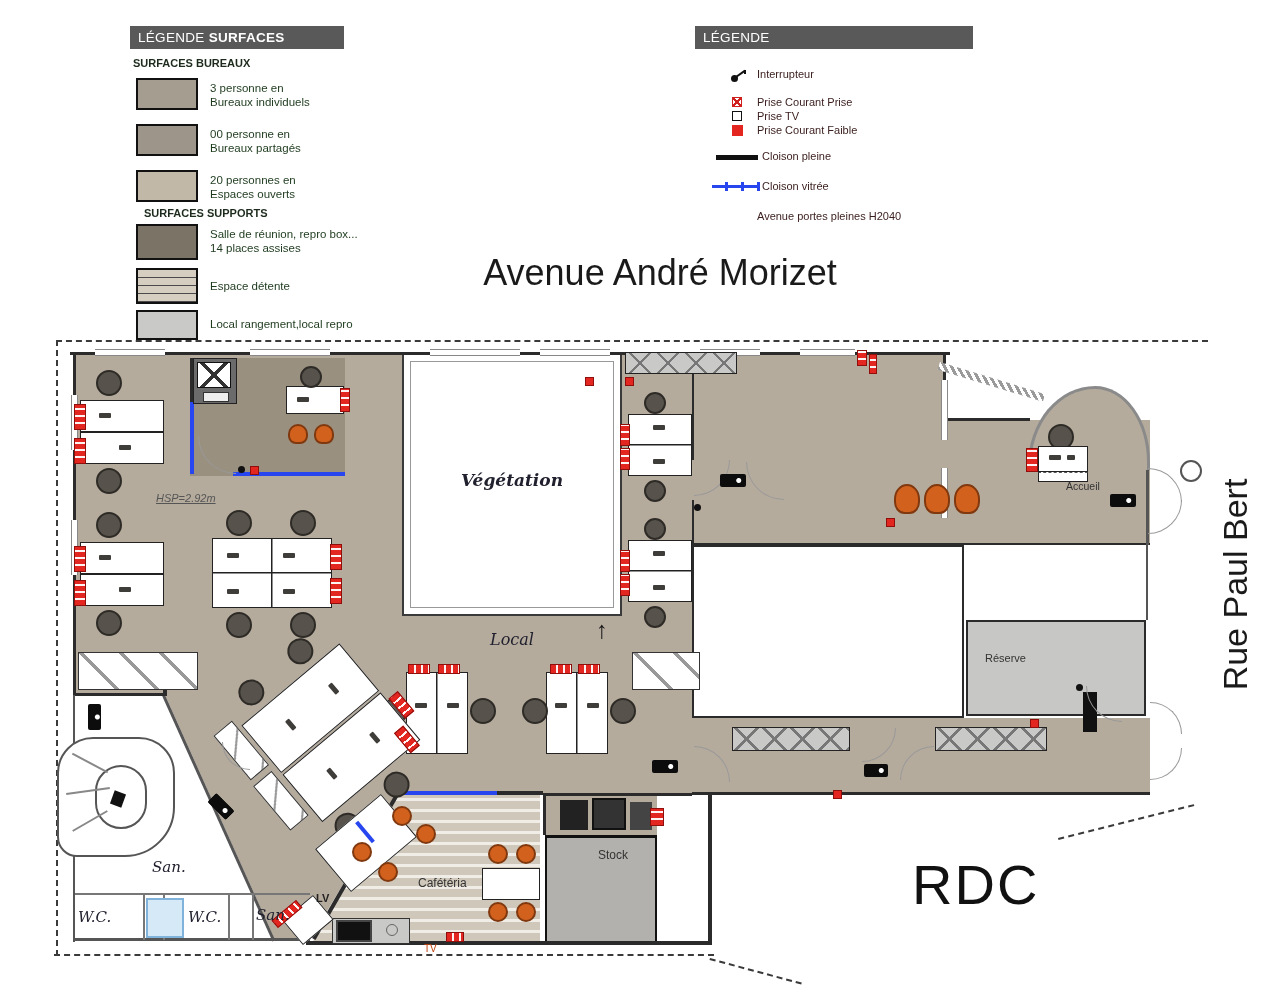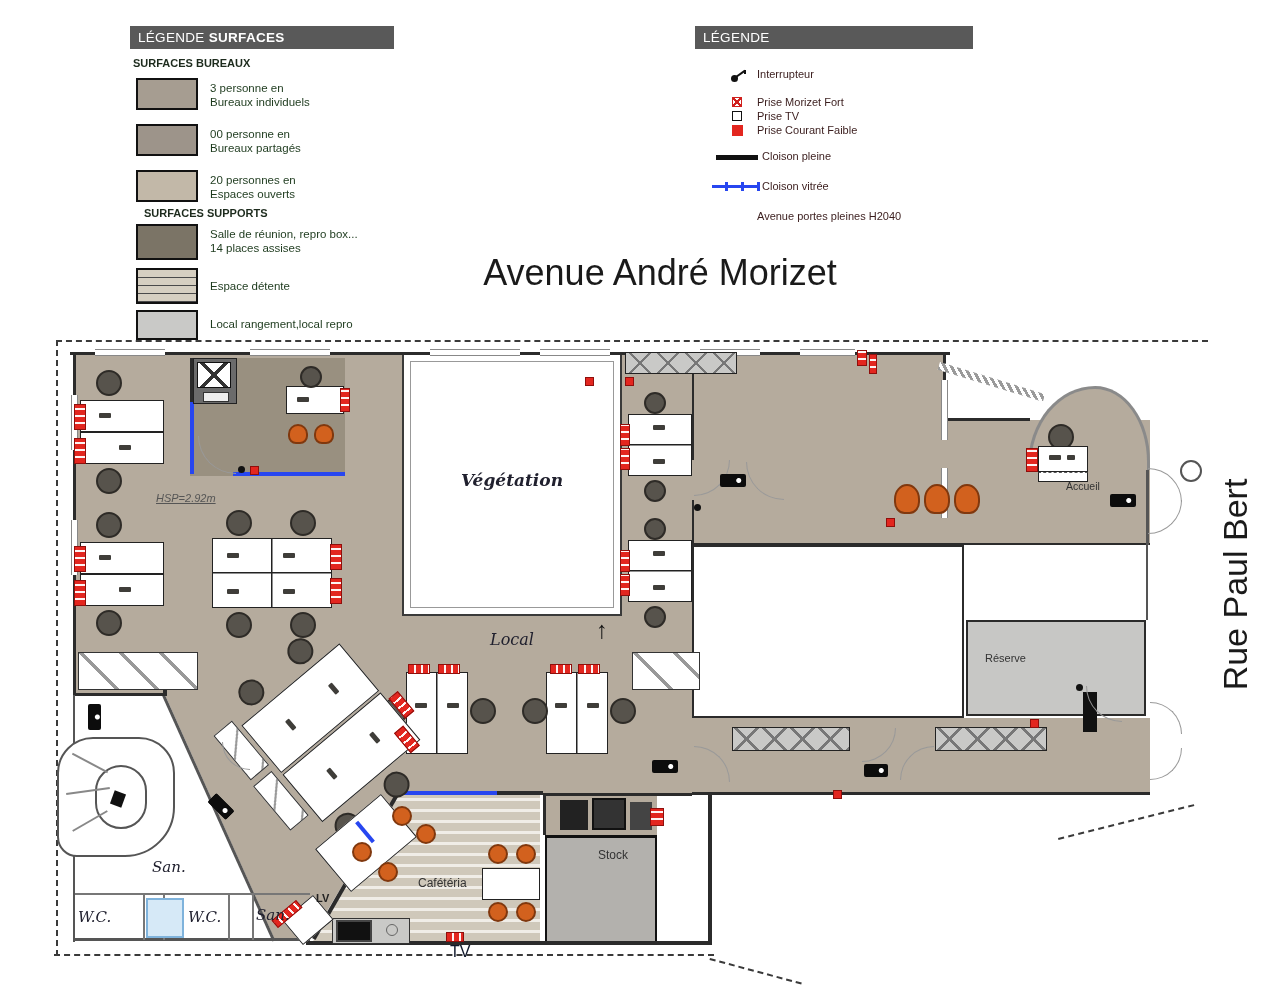--- a/index.html
+++ b/index.html
@@ -52,21 +52,21 @@
   .leg-item-text{font-size:11.5px;color:#1d3a1d;line-height:13.5px;}
   .sw{border:2px solid #111;}
   .sym-lbl{font-size:11px;color:#3a1d1d;}
   .street{color:#1a1a1a;font-size:36px;}
 </style>
 </head>
 <body>
 
 <div class="canvas">
 
-  <div class="abs leg-header" style="left:130px;top:26px;width:264px;">
+  <div class="abs leg-header" style="left:130px;top:26px;width:214px;">
     <span>LÉGENDE </span><b>SURFACES</b>
   </div>
   <div class="abs leg-sec" style="left:133px;top:57px;">SURFACES BUREAUX</div>
 
   <div class="abs sw" style="left:136px;top:78px;width:62px;height:32px;background:#a69d91;"></div>
   <div class="abs leg-item-text" style="left:210px;top:82px;">
     <div>3 personne en</div>
     <div>Bureaux individuels</div>
   </div>
 
@@ -107,40 +107,41 @@
   <div class="abs" style="left:731px;top:70px;width:16px;height:12px;">
     <span class="abs" style="left:0;top:5px;width:7px;height:7px;background:#111;border-radius:50%;"></span>
     <span class="abs" style="left:5px;top:6px;width:11px;height:2px;background:#111;transform:rotate(-35deg);transform-origin:0 50%;"></span>
     <span class="abs" style="left:13px;top:0;width:2px;height:4px;background:#111;"></span>
   </div>
   <div class="abs sym-lbl" style="left:757px;top:68px;">Interrupteur</div>
 
   <div class="abs" style="left:732px;top:97px;width:10px;height:10px;border:1.5px solid #d0201d;background:
        linear-gradient(45deg,transparent 42%,#d0201d 42% 58%,transparent 58%),
        linear-gradient(-45deg,transparent 42%,#d0201d 42% 58%,transparent 58%);"></div>
-  <div class="abs sym-lbl" style="left:757px;top:96px;">Prise Morizet Fort</div>
+  <div class="abs sym-lbl" style="left:757px;top:96px;">Prise Courant Prise</div>
 
   <div class="abs" style="left:732px;top:111px;width:10px;height:10px;border:1.5px solid #111;background:#fff;"></div>
   <div class="abs sym-lbl" style="left:757px;top:110px;">Prise TV</div>
 
   <div class="abs" style="left:732px;top:125px;width:11px;height:11px;background:#e3261f;"></div>
   <div class="abs sym-lbl" style="left:757px;top:124px;">Prise Courant Faible</div>
 
   <div class="abs" style="left:716px;top:155px;width:42px;height:5px;background:#111;"></div>
   <div class="abs sym-lbl" style="left:762px;top:150px;">Cloison pleine</div>
 
   <div class="abs" style="left:712px;top:182px;width:48px;height:9px;
        background-image:repeating-linear-gradient(90deg,transparent 0 13px,#2746f0 13px 16px),linear-gradient(#2746f0,#2746f0);
        background-size:100% 9px,100% 3px;background-position:0 0,0 3px;background-repeat:no-repeat;"></div>
   <div class="abs sym-lbl" style="left:762px;top:180px;">Cloison vitrée</div>
 
   <div class="abs sym-lbl" style="left:757px;top:210px;">Avenue portes pleines H2040</div>
 
   <div class="abs street" style="left:400px;top:252px;width:520px;text-align:center;">Avenue André Morizet</div>
   <div class="abs street" style="left:1095px;top:565px;width:280px;text-align:center;font-size:34px;transform:rotate(-90deg);">Rue Paul Bert</div>
+  <div class="abs" style="left:912px;top:852px;font-size:56px;color:#111;letter-spacing:2px;">RDC</div>
 
   <div class="abs dash" style="left:56px;top:340px;width:1152px;"></div>
   <div class="abs dashv" style="left:56px;top:340px;height:616px;"></div>
   <div class="abs dash" style="left:54px;top:954px;width:660px;"></div>
   <div class="abs dash" style="left:710px;top:958px;width:95px;transform:rotate(15deg);transform-origin:0 0;"></div>
   <div class="abs dash" style="left:1058px;top:838px;width:140px;transform:rotate(-14deg);transform-origin:0 0;"></div>
 
   <div class="abs tan" style="left:73px;top:353px;width:880px;height:592px;
               clip-path:polygon(2px 2px,872px 2px,872px 192px,619px 192px,619px 440px,324px 440px,237px 587px,202px 587px,92px 342px,2px 342px);"></div>
 
@@ -401,17 +402,17 @@
   <div class="abs lbl-serif" style="left:420px;top:470px;width:184px;text-align:center;font-size:17px;font-weight:bold;">Végétation</div>
   <div class="abs lbl-serif" style="left:420px;top:630px;width:184px;text-align:center;font-size:16px;">Local</div>
   <div class="abs lbl" style="left:985px;top:652px;font-size:11px;">Réserve</div>
   <div class="abs lbl" style="left:598px;top:848px;font-size:12px;">Stock</div>
   <div class="abs lbl" style="left:418px;top:876px;font-size:12px;">Cafétéria</div>
   <div class="abs lbl-serif" style="left:152px;top:858px;font-size:15px;">San.</div>
   <div class="abs lbl-serif" style="left:78px;top:908px;font-size:15px;">W.C.</div>
   <div class="abs lbl-serif" style="left:188px;top:908px;font-size:15px;">W.C.</div>
   <div class="abs lbl-serif" style="left:256px;top:906px;font-size:15px;">San.</div>
   <div class="abs lbl" style="left:316px;top:892px;font-size:11px;font-weight:bold;color:#222;">LV</div>
-  <div class="abs" style="left:450px;top:943px;font-size:16px;color:#0f172a;">TV</div>
+  <div class="abs" style="left:424px;top:943px;font-size:10px;color:#c2410c;">TV</div>
   <div class="abs" style="left:156px;top:492px;font-size:11px;font-style:italic;text-decoration:underline;color:#555;">HSP=2.92m</div>
   <div class="abs" style="left:596px;top:616px;font-size:24px;color:#111;">↑</div>
 
 </div>
 
 </body></html>

